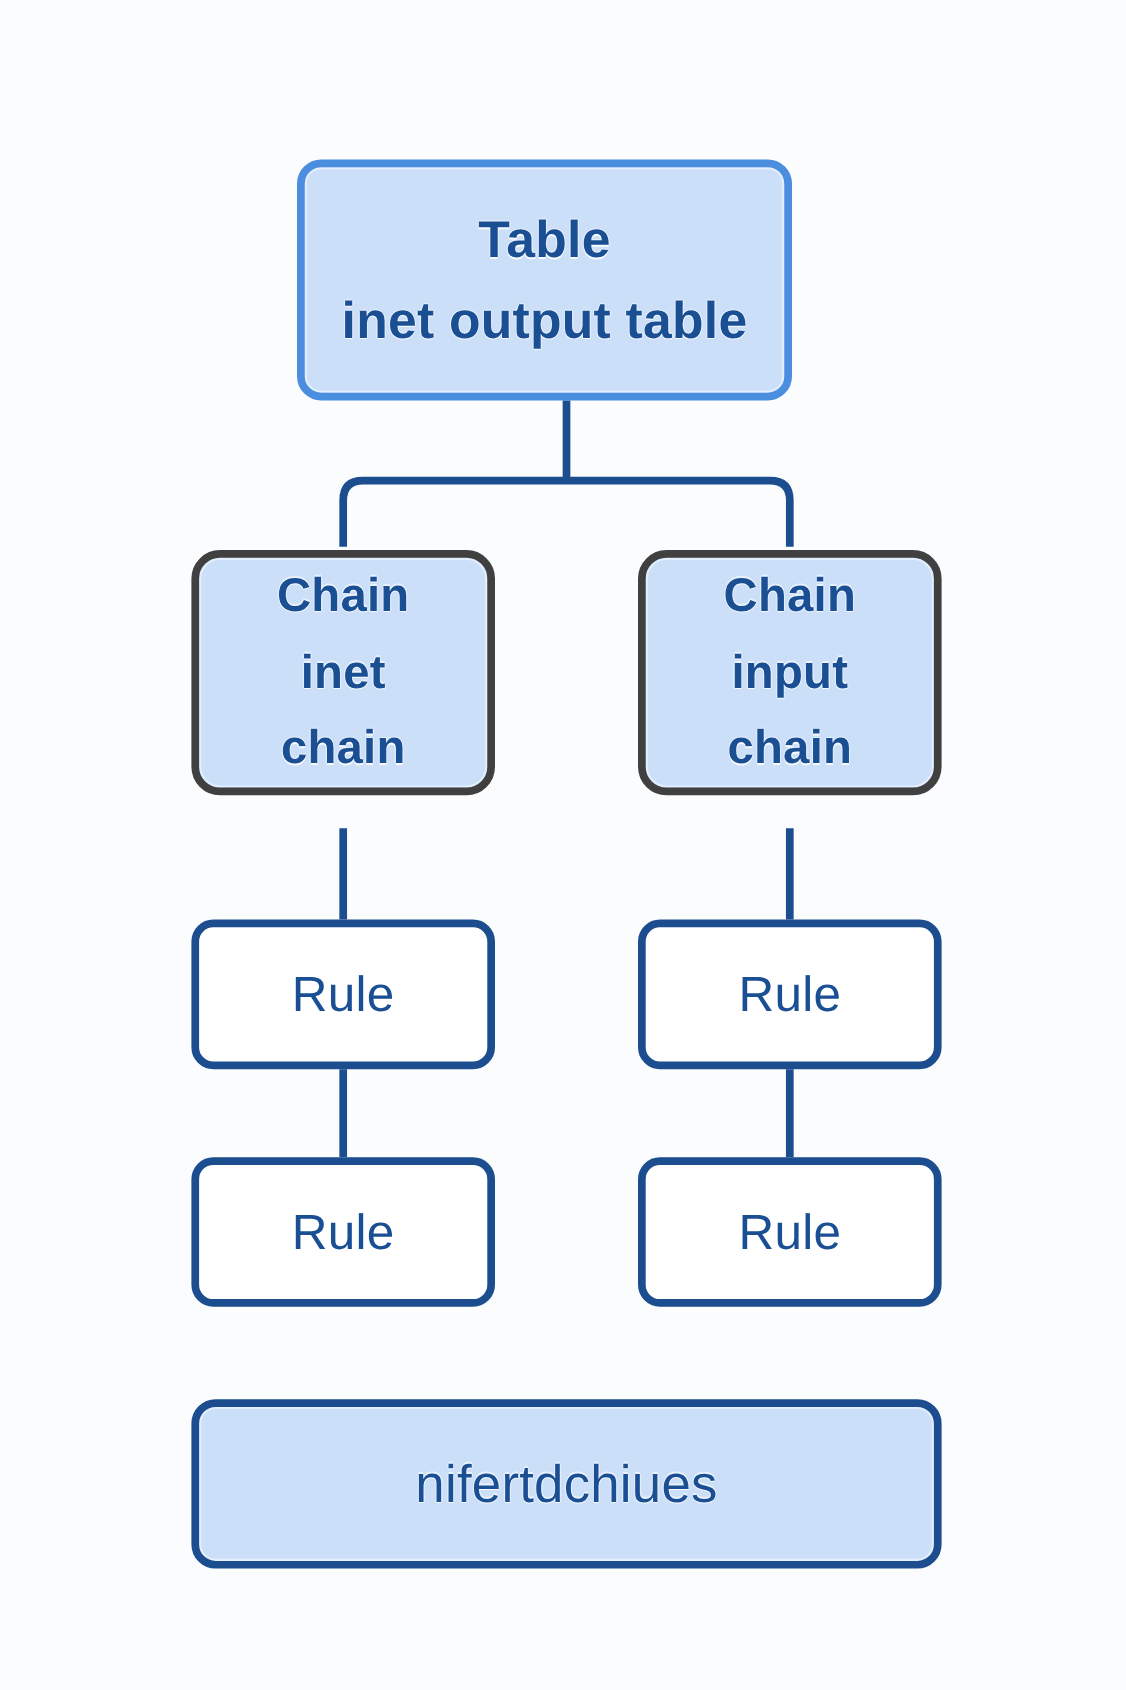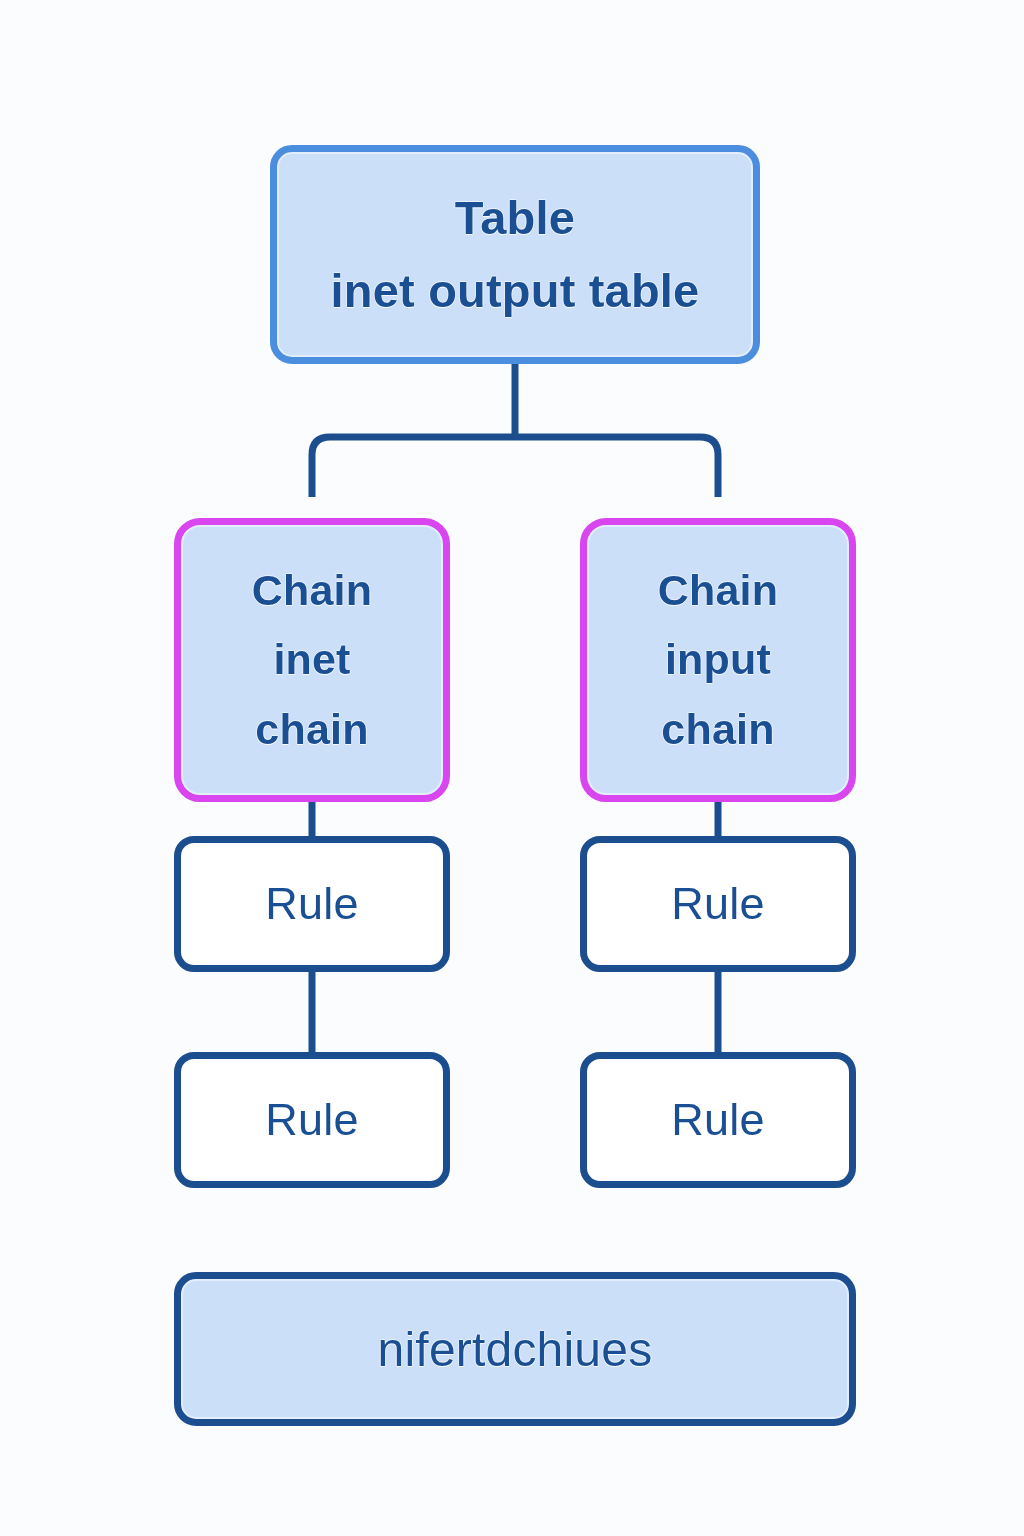--- a/index.html
+++ b/index.html
@@ -44,36 +44,36 @@
        0 -1px 0 rgba(255,255,255,0.55),
        1px 0 0 rgba(255,255,255,0.45),
       -1px 0 0 rgba(255,255,255,0.45);
     letter-spacing: 0.2px;
   }
 
   
   #table-node {
     left: 270px;
     top: 145px;
-    width: 490px;
+    width: 450px;
     height: 219px;
     background: #ccdff9;
     border: 7px solid #4b8ddf;
     border-radius: 22px;
     box-shadow: inset 0 0 0 2px #e3eefd;
   }
   #table-node .line { font-size: 47px; font-weight: 700; line-height: 1.55; }
 
   
   .chain-node {
-    top: 518px;
+    top: 500px;
     width: 276px;
-    height: 284px;
+    height: 223px;
     background: #ccdff9;
-    border: 7px solid #d946ef;
+    border: 7px solid #404040;
     border-radius: 26px;
     box-shadow: inset 0 0 0 2px #e3eefd;
   }
   #chain-input-node  { left: 174px; }
   #chain-output-node { left: 580px; }
   .chain-node .line { font-size: 43px; font-weight: 700; line-height: 1.62; }
 
   
   .rule-node {
     width: 276px;

